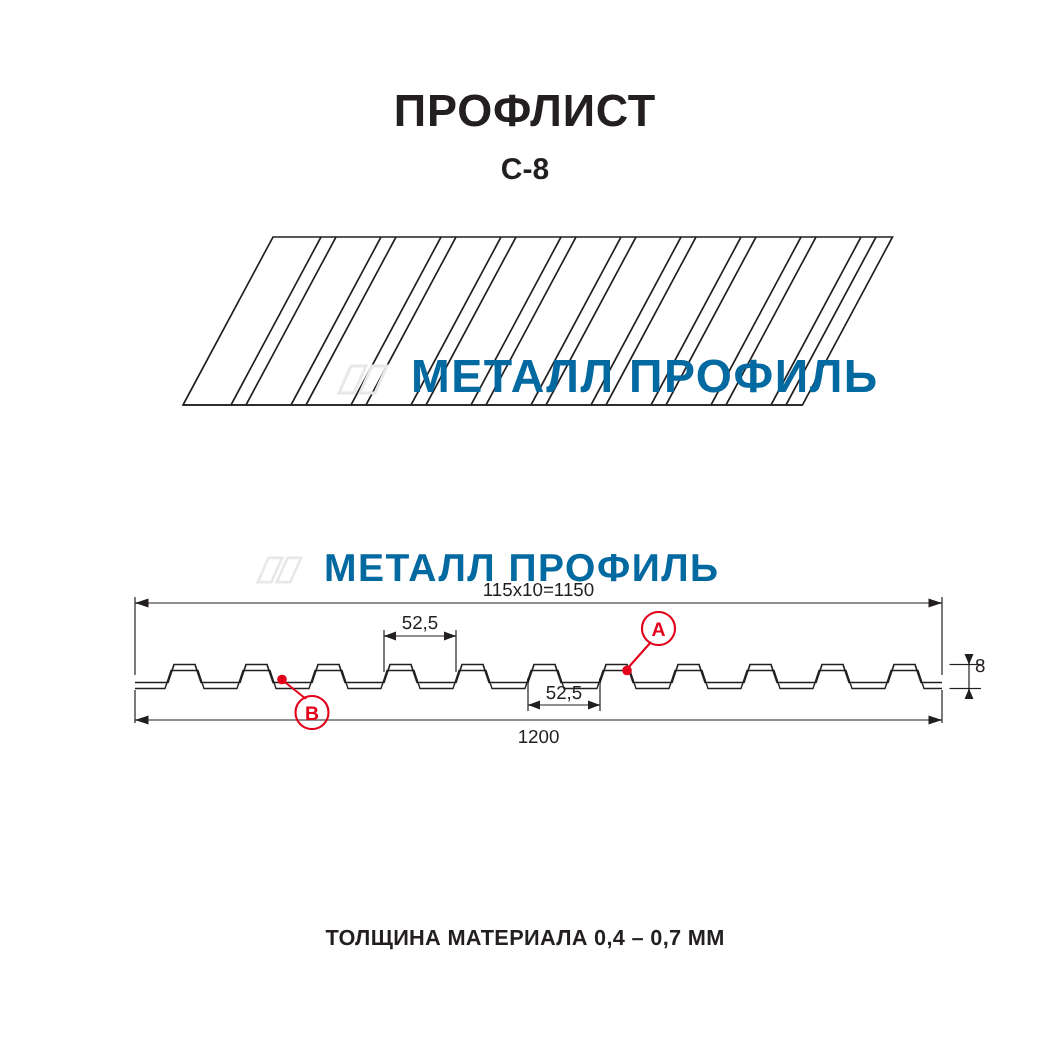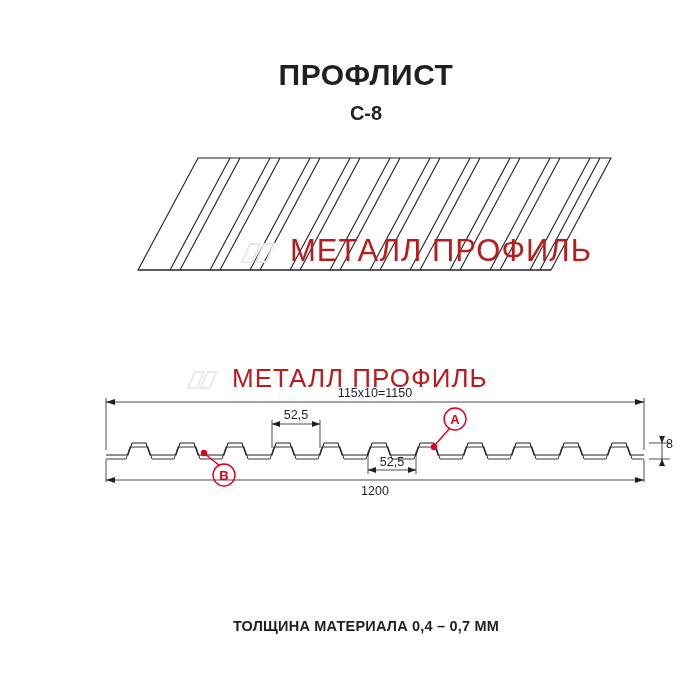--- a/index.html
+++ b/index.html
@@ -11,21 +11,20 @@
     height: 700px;
     background: #ffffff;
     font-family: "Liberation Sans", sans-serif;
     color: #231f20;
     position: relative;
     overflow: hidden;
   }
   .page {
     position: absolute;
     inset: 0;
-    margin-left: 16px;
   }
   .title {
     position: absolute;
     top: 58px;
     left: 0;
     width: 700px;
     text-align: center;
     font-size: 30px;
     font-weight: bold;
     letter-spacing: 0.5px;
@@ -62,22 +61,22 @@
   .section-wrap {
     position: absolute;
     top: 370px;
     left: 50px;
     width: 610px;
     height: 140px;
   }
   .wm {
     position: absolute;
     pointer-events: none;
-    color: #b91c1c;
-    font-weight: normal;
+    color: #0369a1;
+    font-weight: bold;
     font-family: "Liberation Sans", sans-serif;
     white-space: nowrap;
     user-select: none;
   }
   .wm1 {
     top: 233px;
     left: 224px;
     font-size: 31px;
     letter-spacing: 1px;
   }

